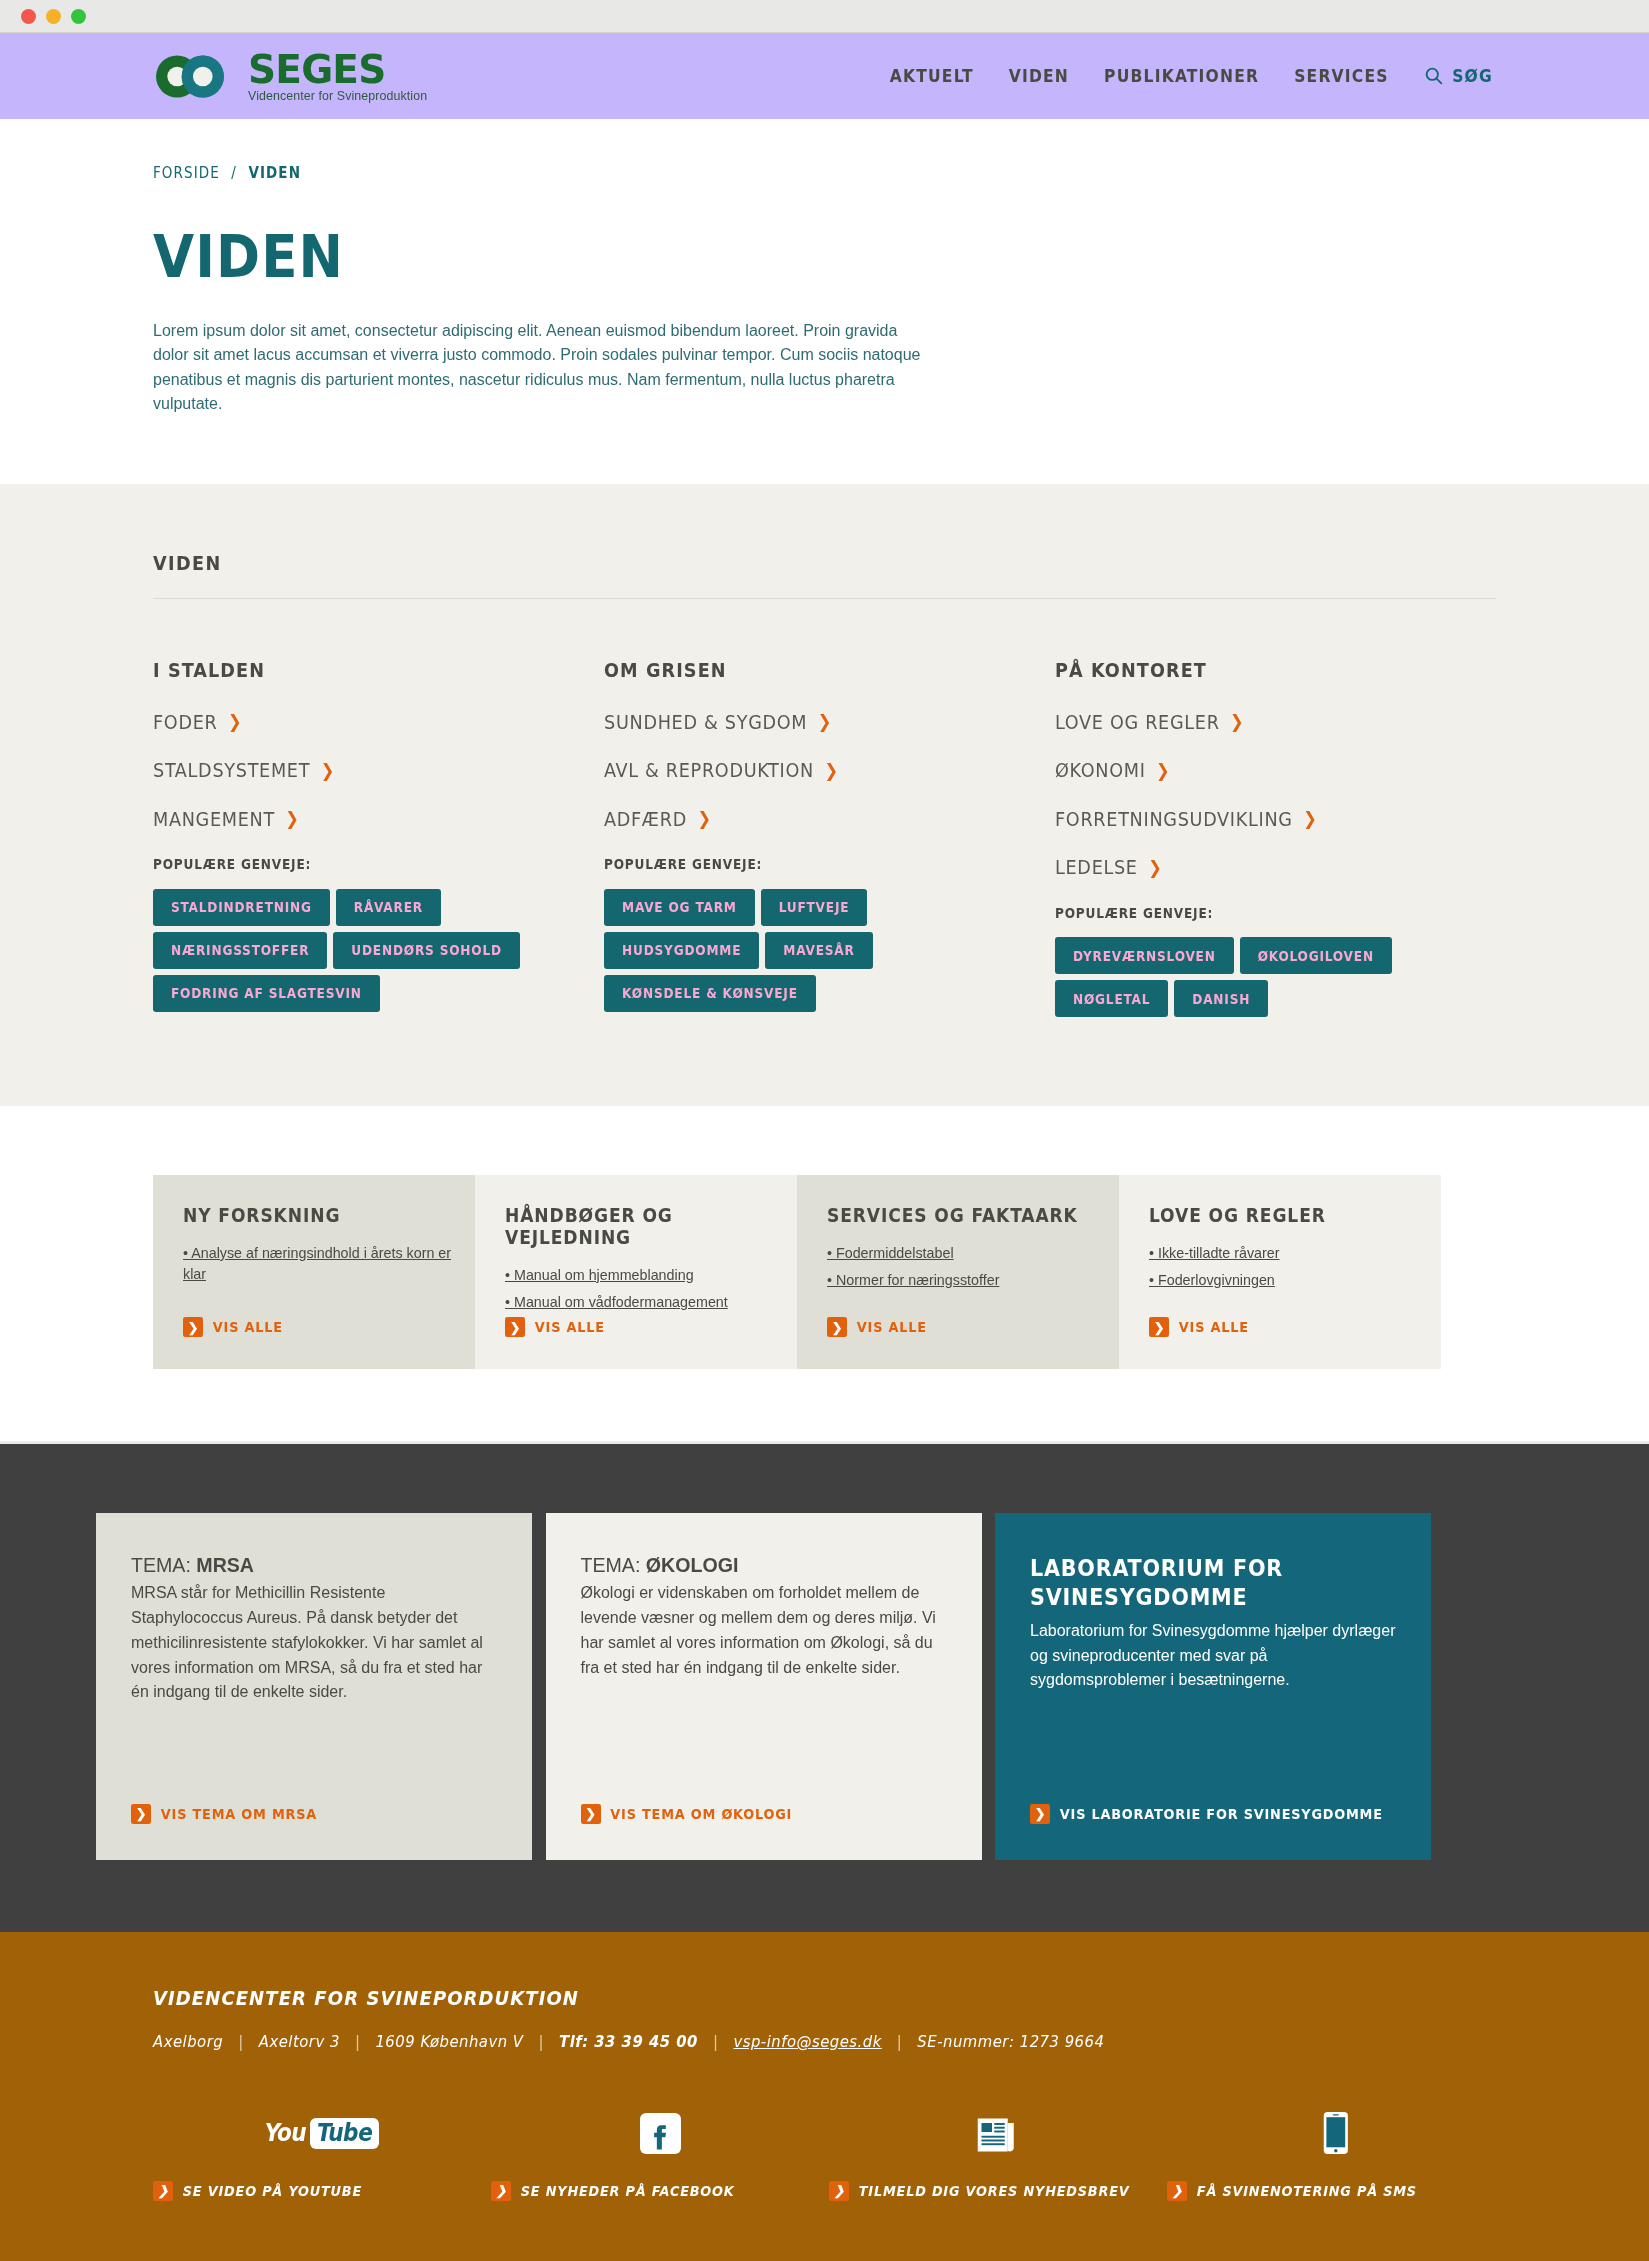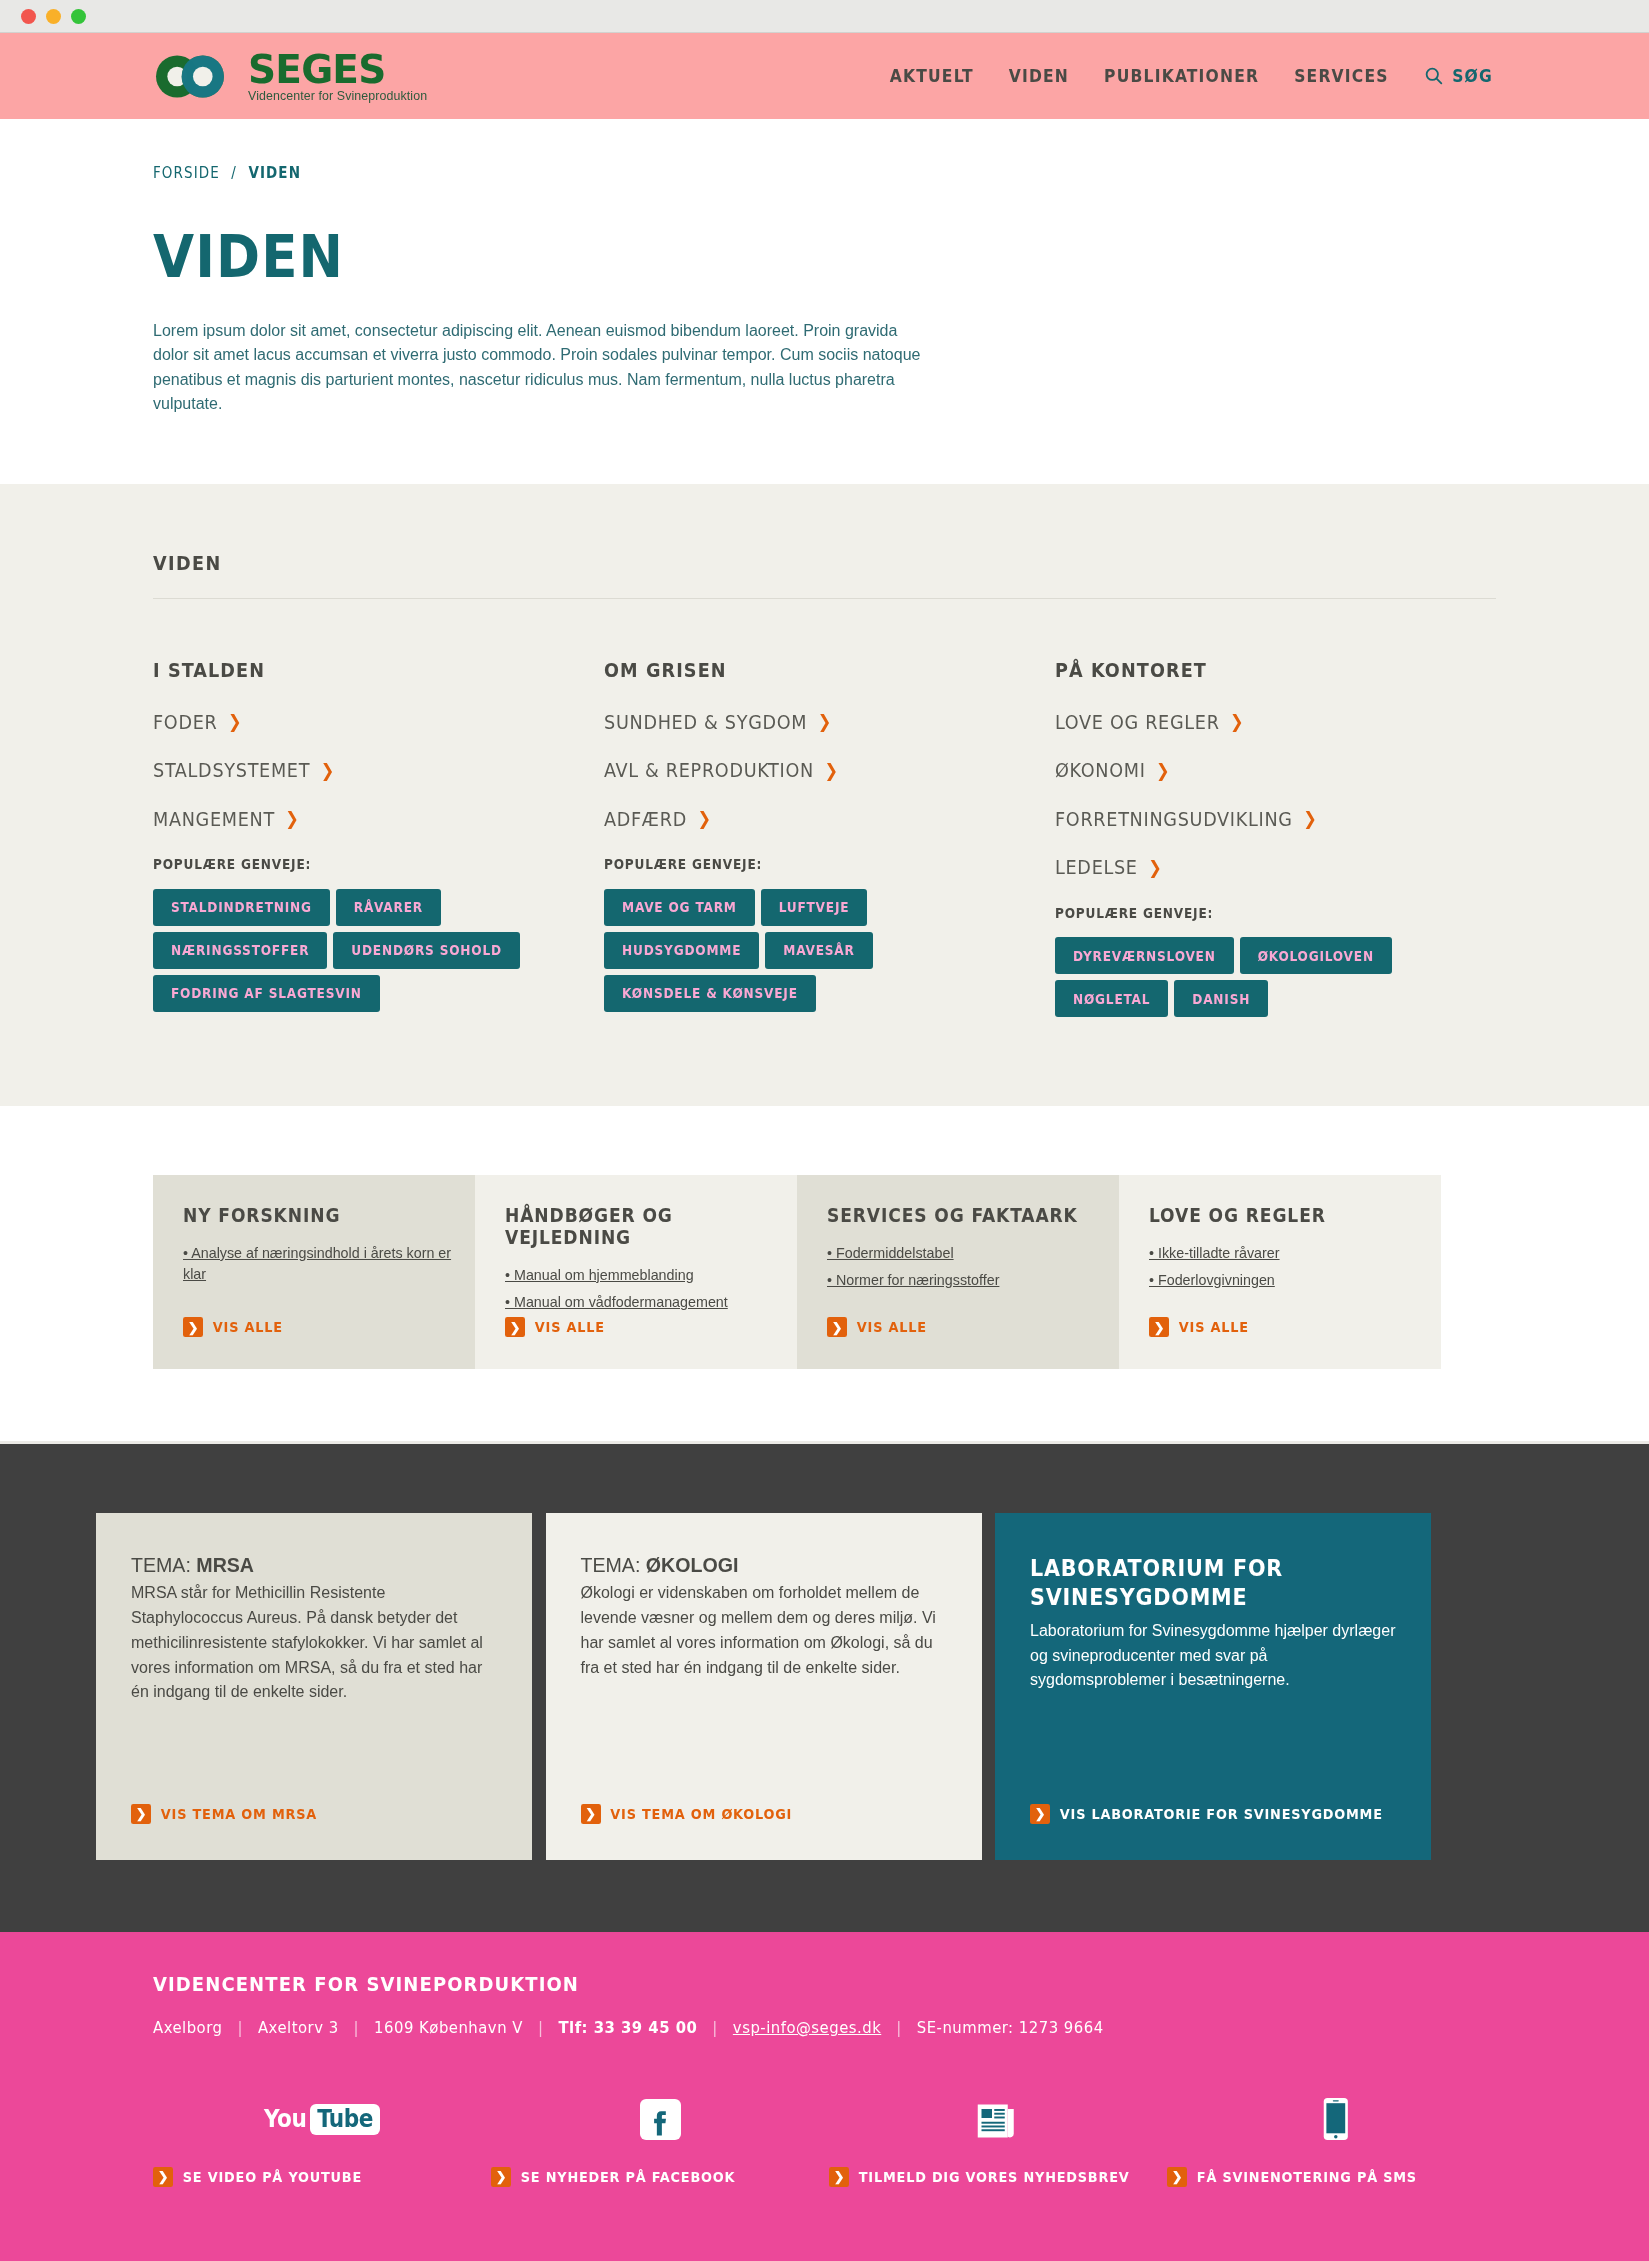--- a/index.html
+++ b/index.html
@@ -22,21 +22,21 @@
   }
   .dot { width: 15px; height: 15px; border-radius: 50%; margin-right: 9.8px; }
   .dot.red { background: #f2564e; }
   .dot.yellow { background: #f9b029; }
   .dot.green { background: #34c43a; }
 
   .page { width: 1649px; }
 
   
   .header {
-    background: #fca5a5;
+    background: #c4b5fd;
     height: 86px;
     display: flex;
     padding: 0 156px 0 153px;
     position: relative;
   }
   .logo-wrap { display: flex; align-items: center; }
   .logo-marks { width: 86px; height: 47px; margin-right: 9px; flex: none; }
   .logo-text { line-height: 1; }
   .logo-name {
     font-family: "DejaVu Sans", sans-serif;
@@ -270,24 +270,25 @@
     font-size: 16px;
     line-height: 1.55;
     color: #4a4a45;
   }
   .tcard.sh-teal .tcard-body { color: #ffffff; }
   .tcard .cta { bottom: 36px; left: 35px; }
   .tcard.sh-teal .cta-text { color: #ffffff; }
 
   
   .footer {
-    background: #ec4899;
+    background: #a16207;
     color: #ffffff;
-    padding: 40px 153px 0 153px;
+    padding: 54px 153px 0 153px;
     height: 329px;
+    font-style: italic;
   }
   .f-title {
     font-family: "DejaVu Sans Condensed", "Liberation Sans Narrow", "Liberation Sans", sans-serif;
     font-size: 20px;
     font-weight: bold;
     letter-spacing: 1.1px;
     margin-bottom: 22.6px;
   }
   .f-meta {
     font-family: "DejaVu Sans Condensed", "Liberation Sans Narrow", "Liberation Sans", sans-serif;

